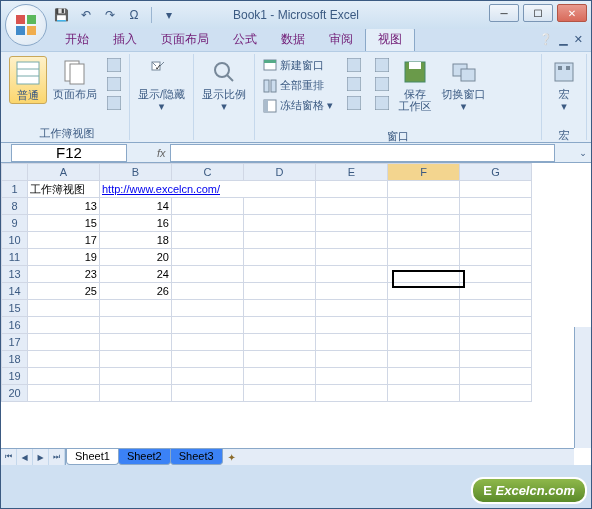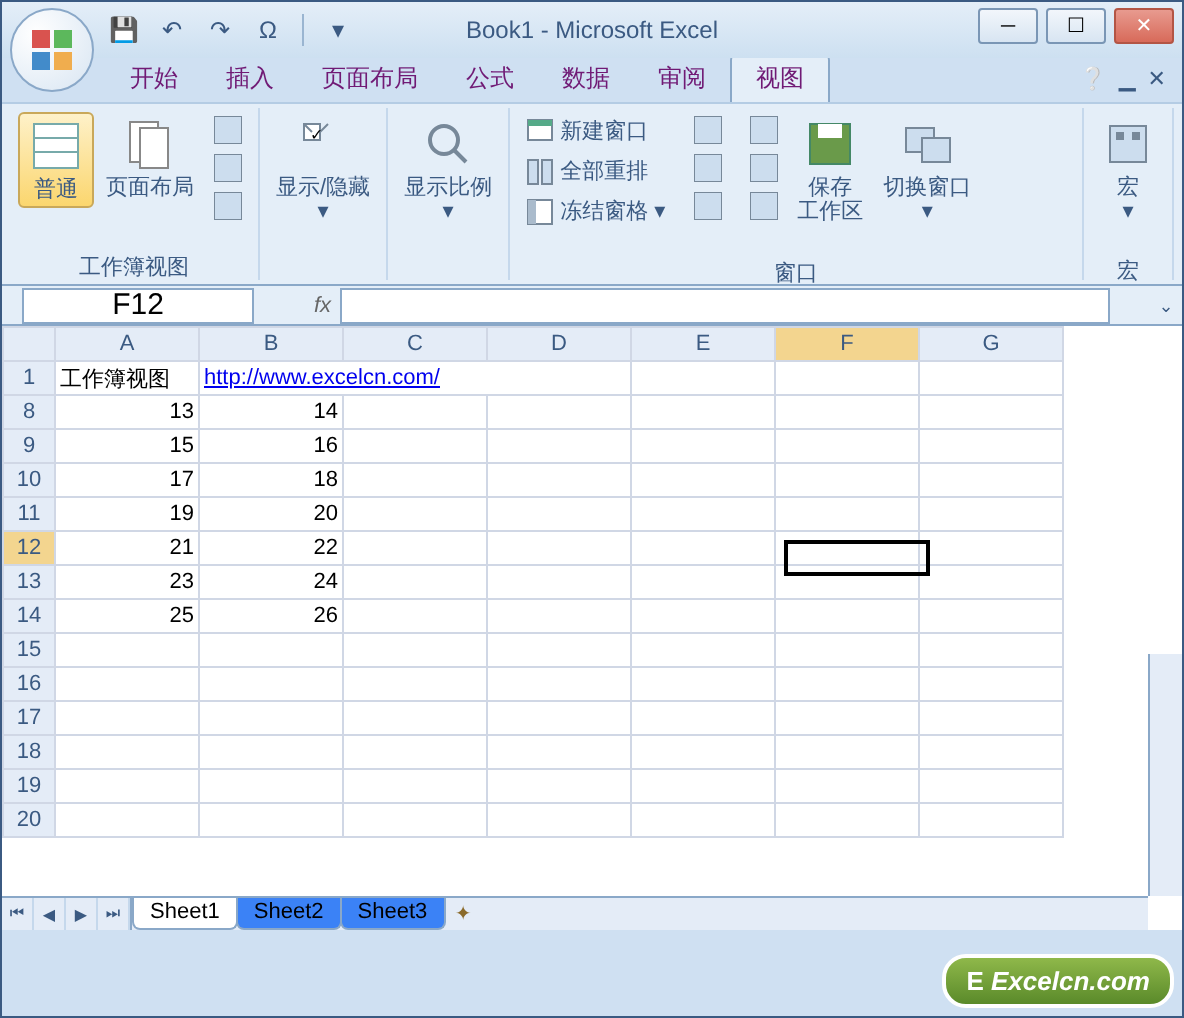--- a/index.html
+++ b/index.html
@@ -347,30 +347,20 @@
             <th class="rowhead">11</th>
             <td class="cell">19</td>
             <td class="cell">20</td>
             <td class="cell"></td>
             <td class="cell"></td>
             <td class="cell"></td>
             <td class="cell"></td>
             <td class="cell"></td>
           </tr>
       <tr>
-            <th class="rowhead r12">12</th>
-            <td class="cell">21</td>
-            <td class="cell">22</td>
-            <td class="cell"></td>
-            <td class="cell"></td>
-            <td class="cell"></td>
-            <td class="cell"></td>
-            <td class="cell"></td>
-          </tr>
-      <tr>
             <th class="rowhead">13</th>
             <td class="cell">23</td>
             <td class="cell">24</td>
             <td class="cell"></td>
             <td class="cell"></td>
             <td class="cell"></td>
             <td class="cell"></td>
             <td class="cell"></td>
           </tr>
       <tr>

